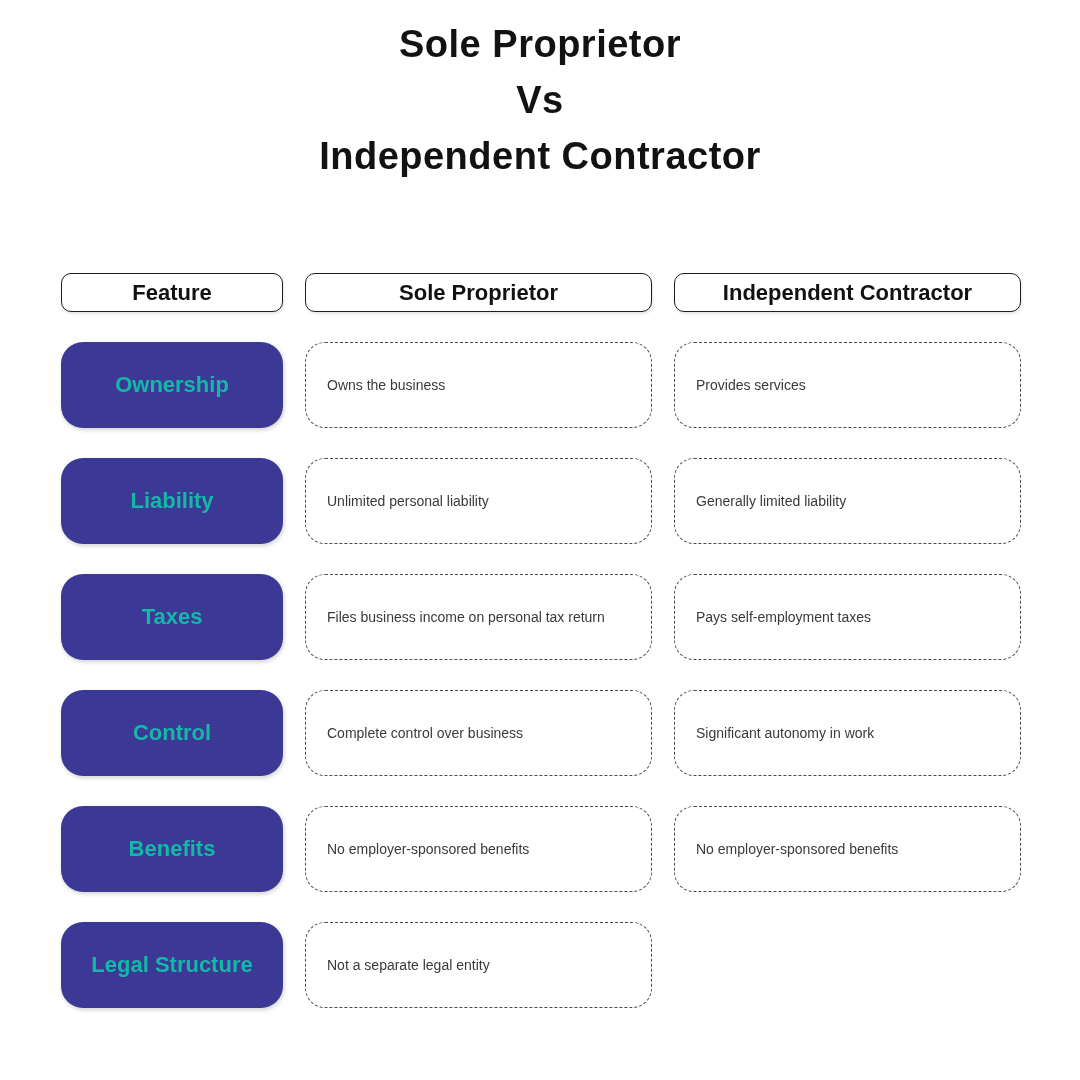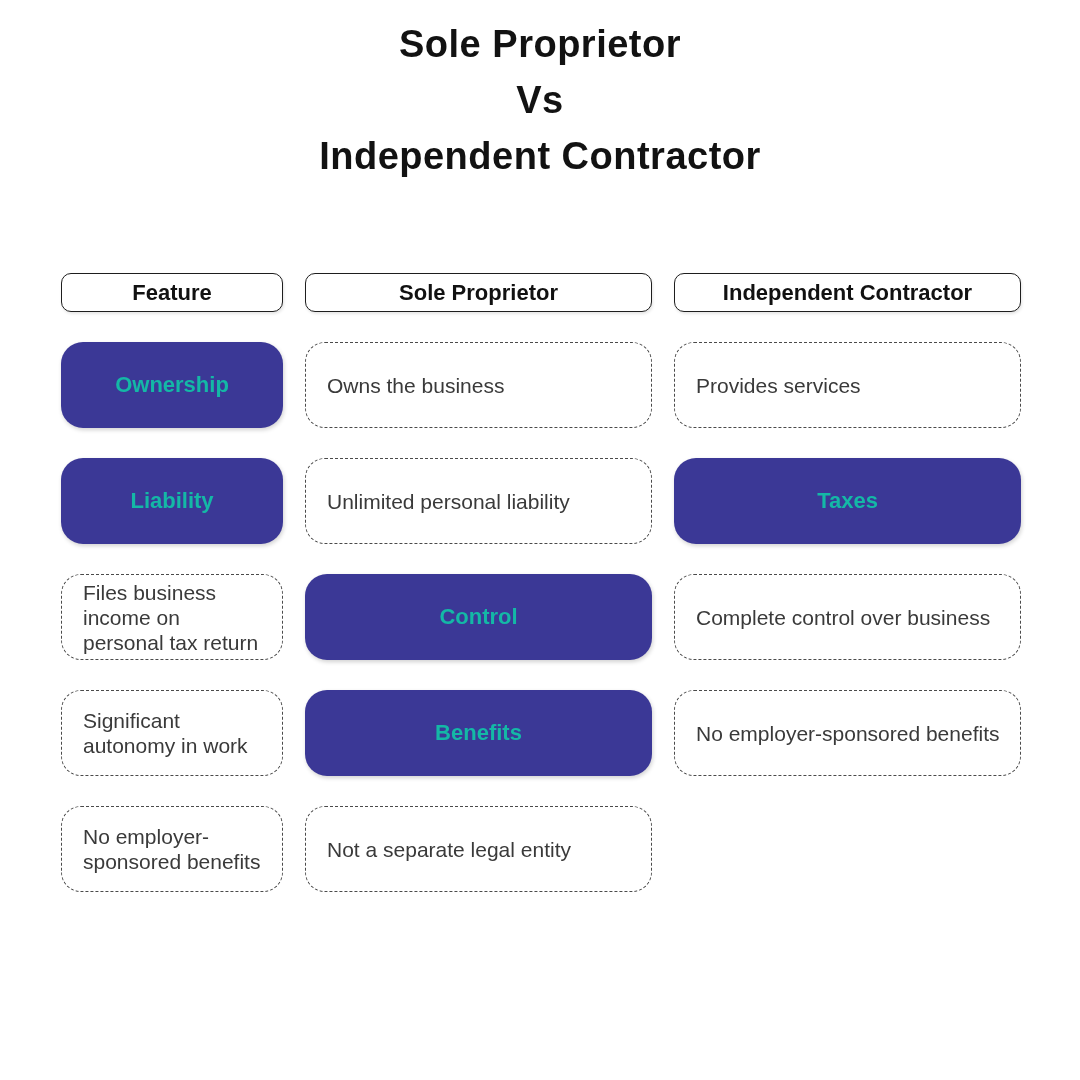--- a/index.html
+++ b/index.html
@@ -64,23 +64,24 @@
     box-shadow: 1px 2px 4px rgba(0,0,0,0.18);
   }
 
   .cell {
     border: 1px dashed #4a4a4a;
     border-radius: 20px;
     background: #ffffff;
     display: flex;
     align-items: center;
     padding: 0 18px 0 21px;
-    font-size: 21px;
+    font-size: 14px;
     line-height: 25px;
     color: #3a3a3a;
+    text-align: right;
   }
 
   
   .watermark {
     position: absolute;
     left: 1031px;
     top: 1042px;
     transform: rotate(-90deg);
     transform-origin: top left;
     display: flex;
@@ -126,32 +127,35 @@
     <div class="hdr">Feature</div>
     <div class="hdr">Sole Proprietor</div>
     <div class="hdr">Independent Contractor</div>
 
     <div class="feat">Ownership</div>
     <div class="cell">Owns the business</div>
     <div class="cell">Provides services</div>
 
     <div class="feat">Liability</div>
     <div class="cell">Unlimited personal liability</div>
+    <div class="cell">Generally limited liability</div>
 
     <div class="feat">Taxes</div>
     <div class="cell">Files business income on personal tax return</div>
+    <div class="cell">Pays self-employment taxes</div>
 
     <div class="feat">Control</div>
     <div class="cell">Complete control over business</div>
     <div class="cell">Significant autonomy in work</div>
 
     <div class="feat">Benefits</div>
     <div class="cell">No employer-sponsored benefits</div>
     <div class="cell">No employer-sponsored benefits</div>
 
+    <div class="feat">Legal Structure</div>
     <div class="cell">Not a separate legal entity</div>
 
   </div>
 
   <div class="watermark">
     <span>PamGro</span>
     <span class="wm-quote"></span>
     <span class="wm-g-accent"></span>
   </div>
 

